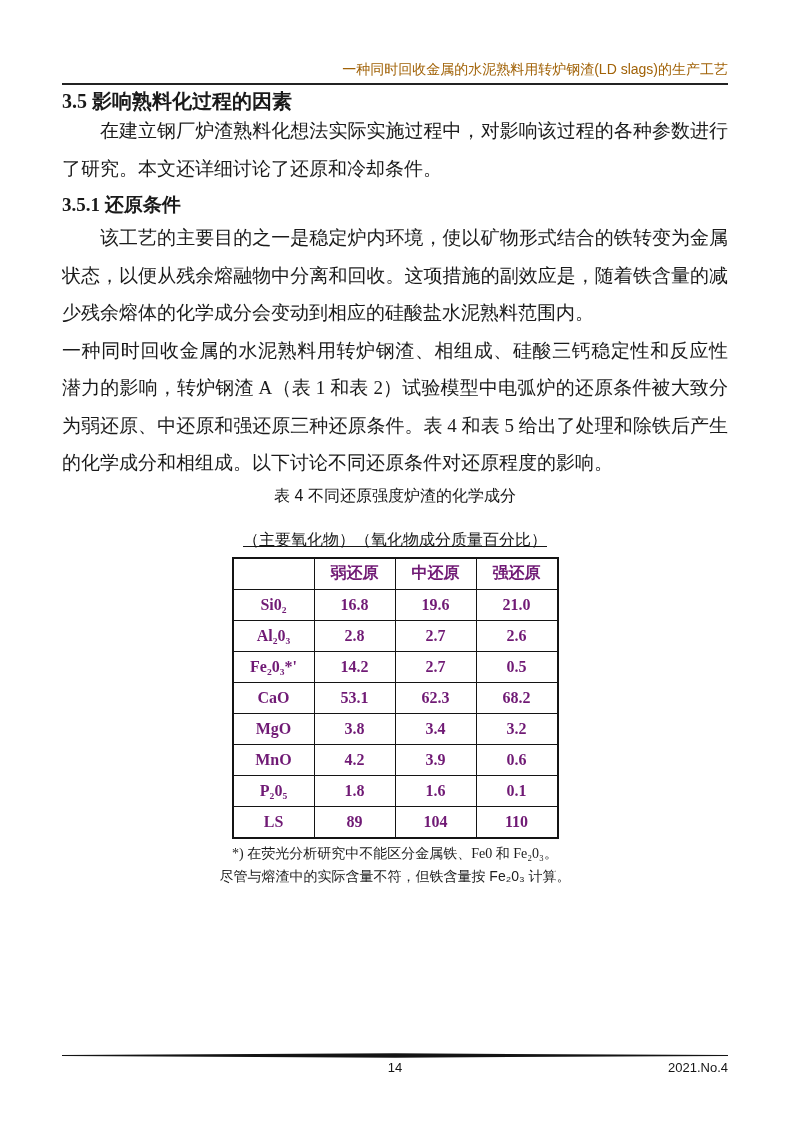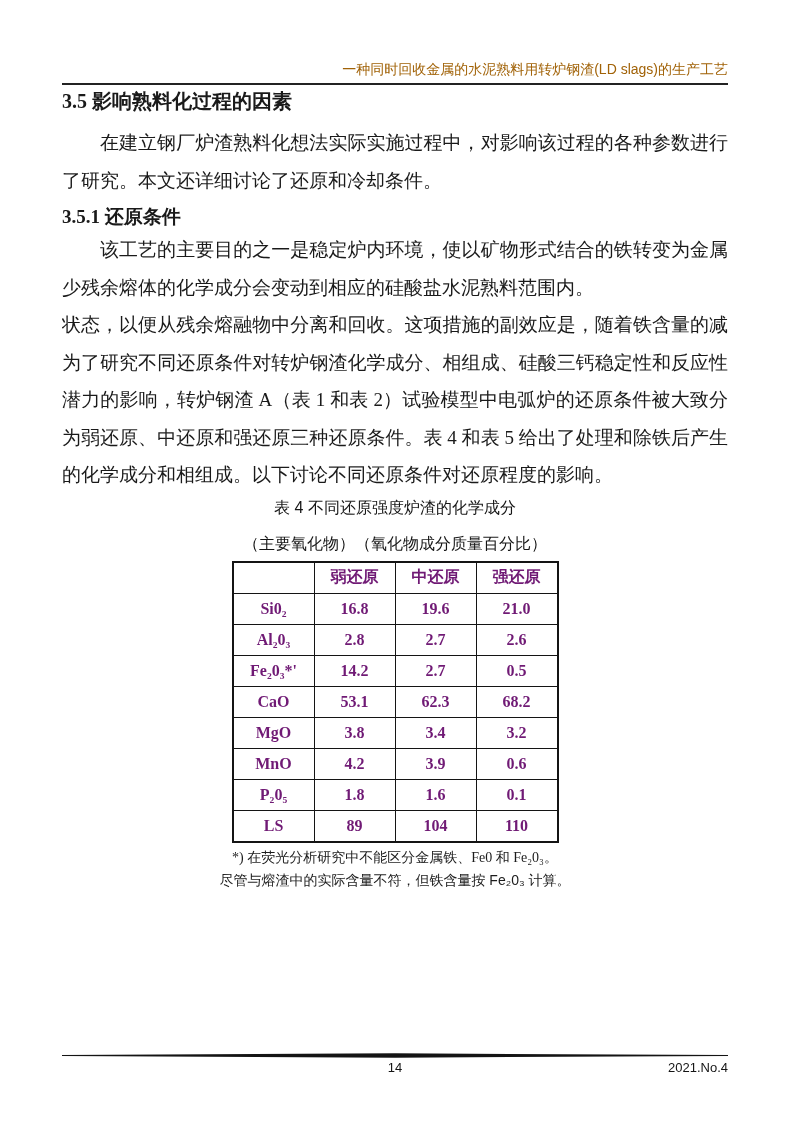--- a/index.html
+++ b/index.html
@@ -32,38 +32,38 @@
   }
   .h1{
     font:bold 20px/22px var(--serif);
     margin:4px 0 0 0;
   }
   .h2{
     font:bold 19px/24px var(--serif);
     margin:6px 0 0 0;
   }
   .para{margin:0;padding:0;}
-  .para-first{margin-top:12px;}
+  .para-first{}
   .para-mid{margin-top:2px;}
   .ln{
     display:block;
     font:19px/37.5px var(--serif);
     white-space:nowrap;
     overflow:hidden;
   }
   .just{text-align:justify;text-align-last:justify;}
   .ind{text-indent:38px;}
   
   .caption{
     text-align:center;
     font:16px/24px var(--sans);
     color:#161616;
   }
   .caption-first{margin-top:2px;}
-  .caption-second{margin-top:12px;}
+  .caption-second{margin-top:20px;text-decoration:underline;}
   
   table.datatable{
     border-collapse:collapse;
     margin:5px auto 0 auto;
     border:2px solid #141414;
     font-family:var(--serif);
   }
   table.datatable th,
   table.datatable td{
     border:1.5px solid #141414;
@@ -113,26 +113,26 @@
 
     <div class="para para-first">
       <span class="ln just ind">在建立钢厂炉渣熟料化想法实际实施过程中，对影响该过程的各种参数进行</span>
       <span class="ln">了研究。本文还详细讨论了还原和冷却条件。</span>
     </div>
 
     <h2 class="h2">3.5.1 还原条件</h2>
 
     <div class="para para-mid">
       <span class="ln just ind">该工艺的主要目的之一是稳定炉内环境，使以矿物形式结合的铁转变为金属</span>
+      <span class="ln just">状态，以便从残余熔融物中分离和回收。这项措施的副效应是，随着铁含量的减</span>
       <span class="ln">少残余熔体的化学成分会变动到相应的硅酸盐水泥熟料范围内。</span>
-      <span class="ln just">状态，以便从残余熔融物中分离和回收。这项措施的副效应是，随着铁含量的减</span>
     </div>
 
     <div class="para">
-      <span class="ln just">为了研究不同还原条件对转炉钢渣化学成分、相组成、硅酸三钙稳定性和反应性</span>
+      <span class="ln just">一种同时回收金属的水泥熟料用转炉钢渣、相组成、硅酸三钙稳定性和反应性</span>
       <span class="ln just">潜力的影响，转炉钢渣 A（表 1 和表 2）试验模型中电弧炉的还原条件被大致分</span>
       <span class="ln just">为弱还原、中还原和强还原三种还原条件。表 4 和表 5 给出了处理和除铁后产生</span>
       <span class="ln">的化学成分和相组成。以下讨论不同还原条件对还原程度的影响。</span>
     </div>
 
     <div class="caption caption-first">表 4  不同还原强度炉渣的化学成分</div>
     <div class="caption caption-second">（主要氧化物）（氧化物成分质量百分比）</div>
 
     <table class="datatable">
       <tbody>

